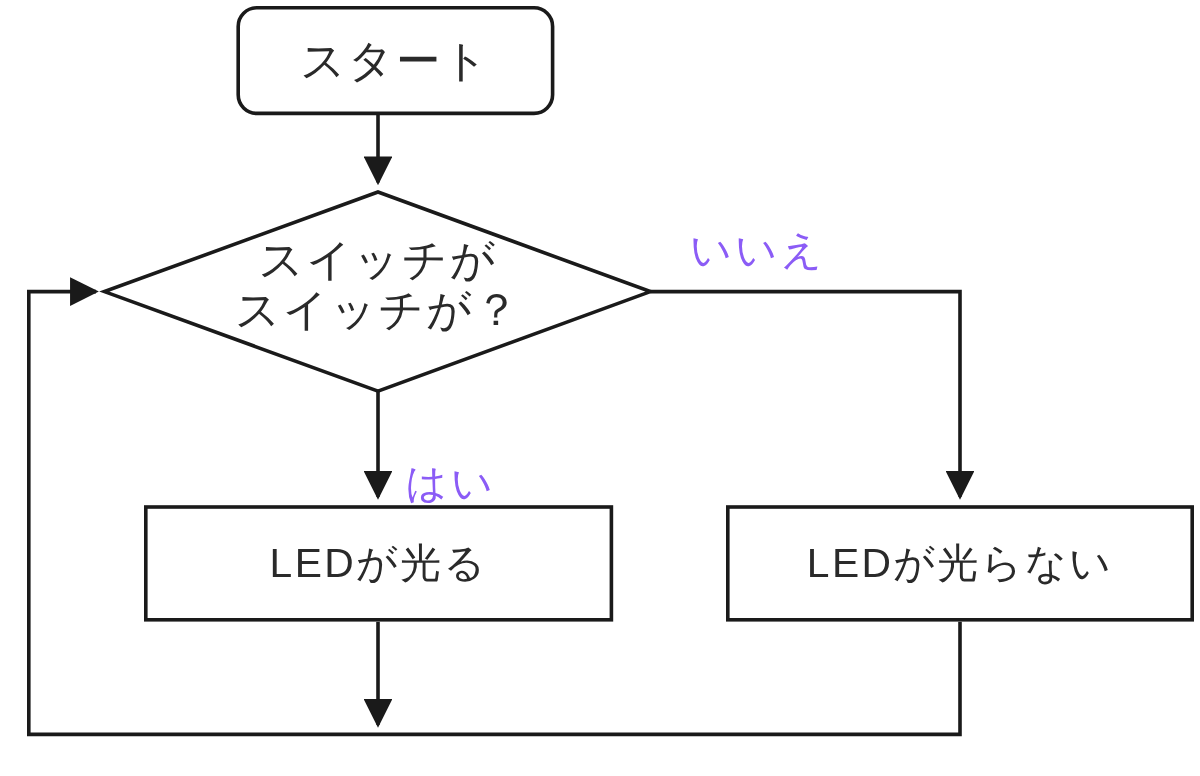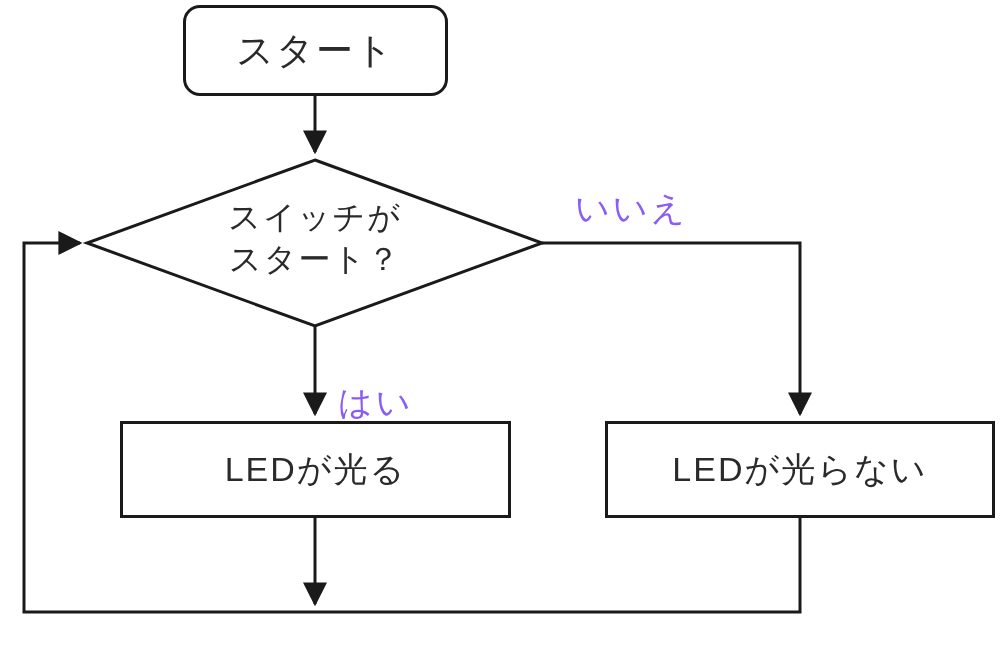--- a/index.html
+++ b/index.html
@@ -29,21 +29,21 @@
     border: 3px solid #1a1a1a;
     background: #ffffff;
     display: flex;
     align-items: center;
     justify-content: center;
     font-size: 34px;
     letter-spacing: 2px;
     color: #2a2a2a;
   }
   .node.start {
-    left: 183px;
+    left: 197px;
     top: 5px;
     width: 265px;
     height: 91px;
     border-radius: 17px;
     font-size: 37px;
   }
   .node.process-left {
     left: 120px;
     top: 421px;
     width: 391px;
@@ -54,21 +54,21 @@
     top: 421px;
     width: 390px;
     height: 97px;
   }
   .decision-label {
     position: absolute;
     left: 315px;
     top: 196px;
     transform: translateX(-50%);
     text-align: center;
-    font-size: 32px;
+    font-size: 37px;
     line-height: 42px;
     letter-spacing: 2px;
     color: #2a2a2a;
     white-space: nowrap;
   }
   .edge-label {
     position: absolute;
     font-size: 34px;
     letter-spacing: 3px;
     color: #8b5cf6;
@@ -108,21 +108,21 @@
 
     <path d="M800,518 L800,612 L24,612 L24,243 L80,243" fill="none" stroke="#1a1a1a" stroke-width="3" marker-end="url(#arrow)"></path>
   </svg>
 
   <div class="node start">
     <span>スタート</span>
   </div>
 
   <div class="decision-label">
     <div>スイッチが</div>
-    <div>スタート？</div>
+    <div>スイッチが？</div>
   </div>
 
   <div class="edge-label yes">はい</div>
   <div class="edge-label no">いいえ</div>
 
   <div class="node process-right">
     <span>LEDが光らない</span>
   </div>
 
   <div class="node process-left">

